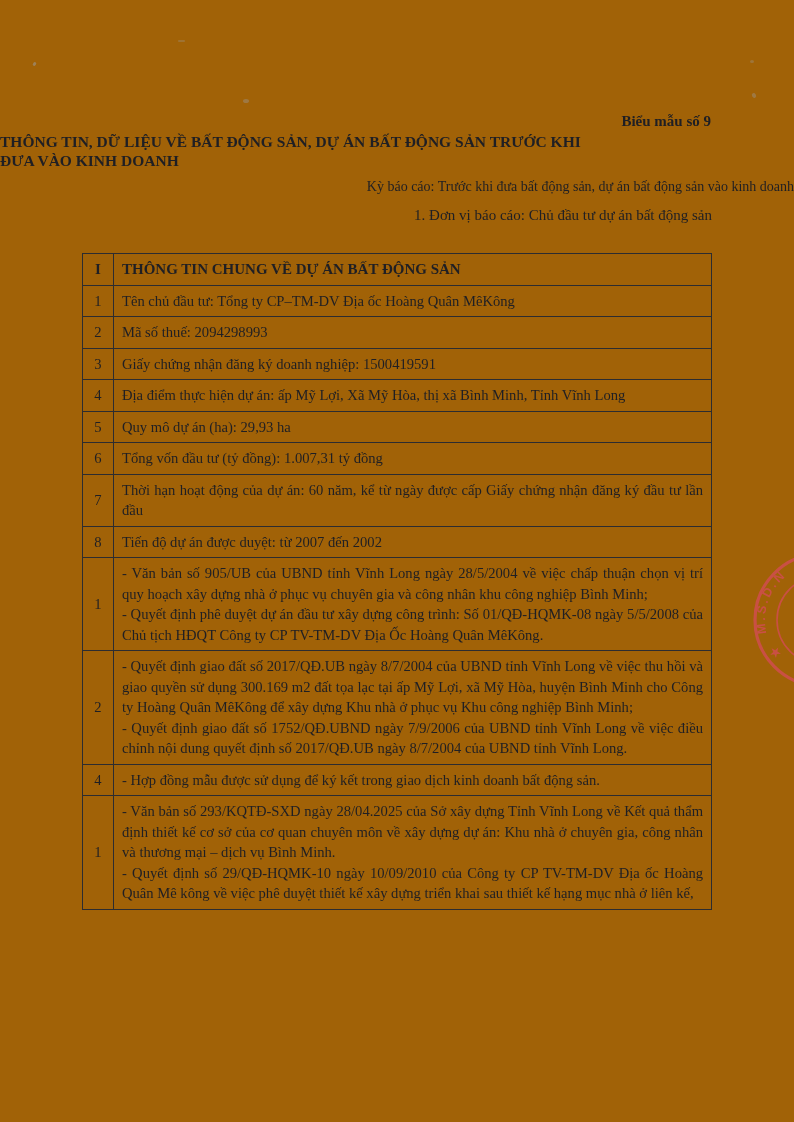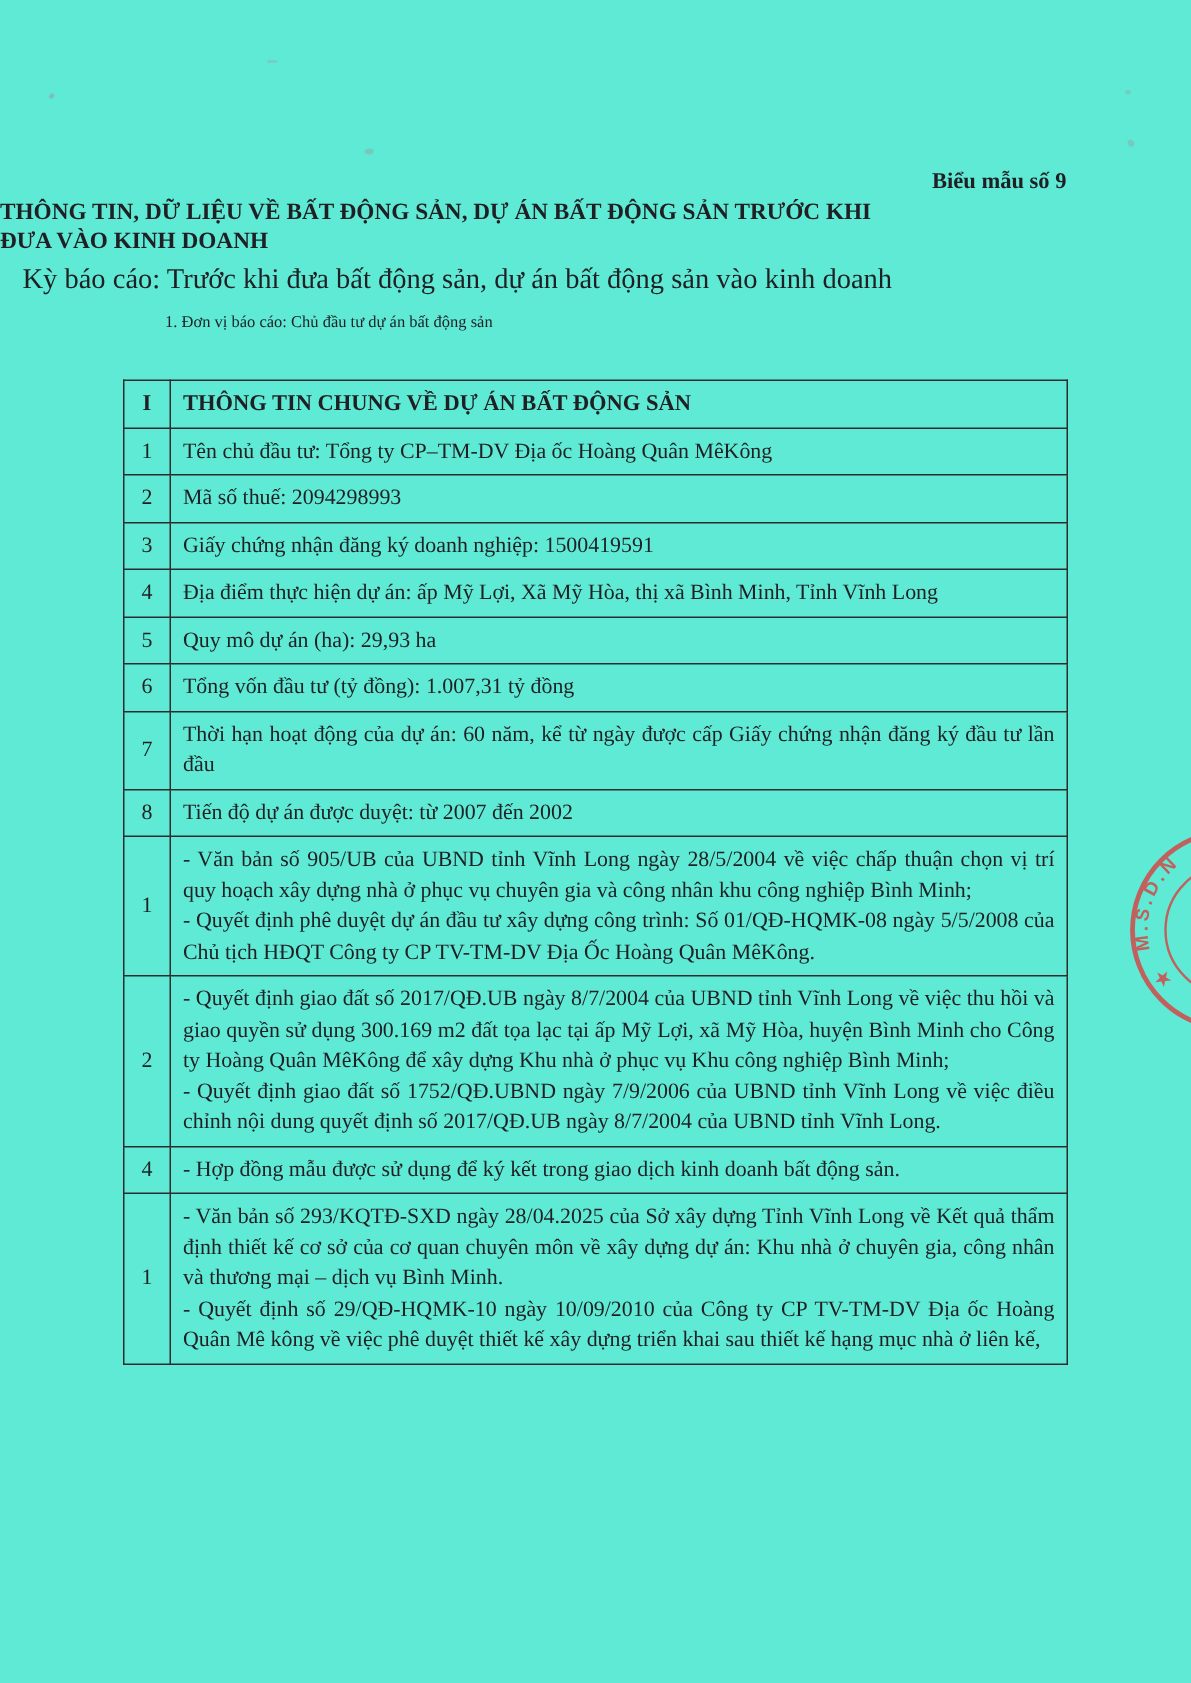--- a/index.html
+++ b/index.html
@@ -1,42 +1,42 @@
 <!DOCTYPE html>
 <html><head>
 <meta charset="utf-8">
 <style>
   html,body{margin:0;padding:0;background:#e8e8e8;}
   .page{
     position:relative;
     width:794px;height:1122px;
     margin:0 auto;
-    background:#5eead4;
+    background:#a16207;
     overflow:hidden;
     color:#1f1f24;
     font-family:"Liberation Serif","DejaVu Serif",serif;
   }
   .header-area{position:absolute;top:112px;left:0;width:794px;}
   .form-number{
     width:630px;margin:0 auto;
     text-align:right;
     font-weight:bold;font-size:15px;line-height:18px;
     padding-right:2px;
   }
   .doc-title{
     font-weight:bold;font-size:15.5px;line-height:19px;
     margin-top:2px;
   }
   .report-period{
-    text-align:left;font-size:19px;margin-top:8px;line-height:18px;padding-left:15px;
+    text-align:right;font-size:14px;margin-top:8px;line-height:18px;
   }
   .unit-line{
     width:630px;margin:7px auto 0 auto;
     padding-left:28px;box-sizing:border-box;
-    font-size:11px;line-height:18px;text-align:left;
+    font-size:15px;line-height:18px;text-align:right;
   }
   .unit-line.first{margin-top:10px;}
 
   table.form-table{
     position:absolute;top:253px;left:82px;
     width:630px;
     border-collapse:collapse;
     table-layout:fixed;
   }
   .form-table td{

